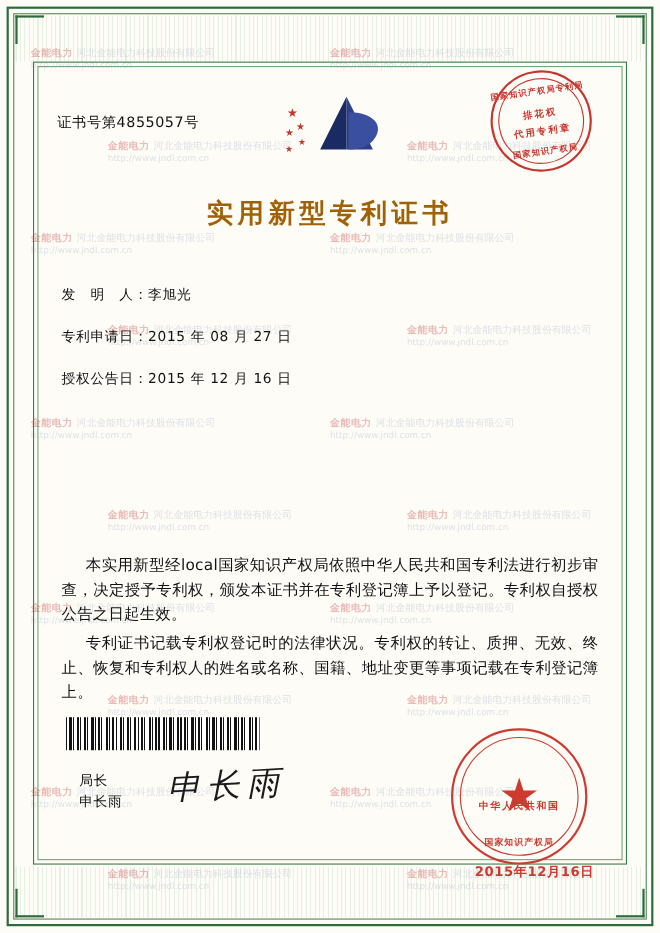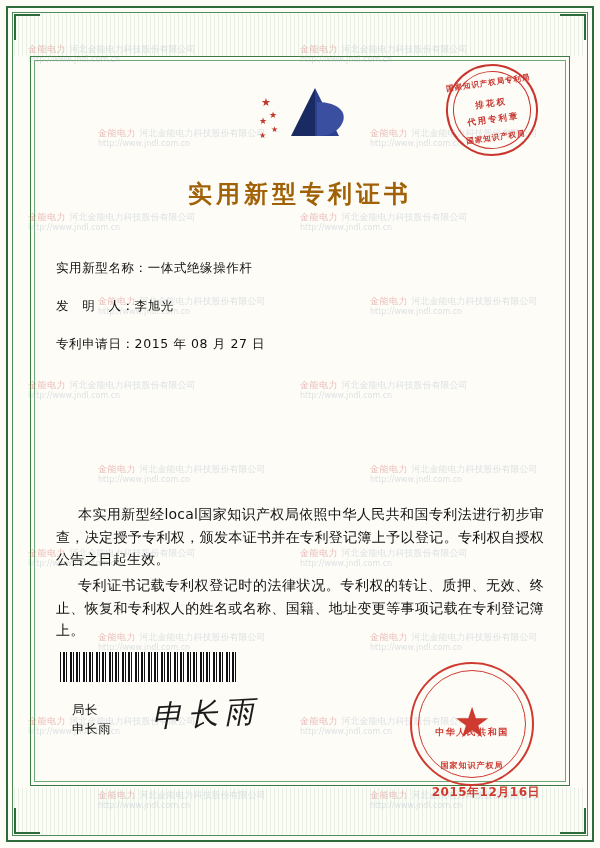--- a/index.html
+++ b/index.html
@@ -85,21 +85,21 @@
   .wm {
     position: absolute;
     white-space: nowrap;
     color: rgba(150, 165, 185, 0.30);
     font-size: 9px;
     line-height: 1.25;
     font-family: "DejaVu Sans", "Liberation Sans", sans-serif;
   }
   .wm .wm-red {
     color: rgba(196, 60, 60, 0.34);
-    font-weight: normal;
+    font-weight: bold;
     font-size: 9px;
     letter-spacing: 0.5px;
   }
   .wm .wm-line2 {
     display: block;
     color: rgba(150, 165, 185, 0.30);
     font-size: 8px;
   }
 
   
@@ -350,33 +350,34 @@
   </div>
 
   <div class="stamp-top">
     <div class="ring"></div>
     <div class="st-arc a1">国家知识产权局专利局</div>
     <div class="st-arc a2">排花权</div>
     <div class="st-arc a3">代用专利章</div>
     <div class="st-arc a4">国家知识产权局</div>
   </div>
 
+  <div class="cert-no">证书号第4855057号</div>
 
   <div class="title">实用新型专利证书</div>
 
   <div class="fields">
-    <div class="field">
-      <span class="flabel">实用新型名称：</span><span class="fvalue">一体式绝缘操作杆</span>
-    </div>
     <div class="field">
       <span class="flabel">发　明　人：</span><span class="fvalue">李旭光</span>
     </div>
     <div class="field">
       <span class="flabel">专利申请日：</span><span class="fvalue">2015 年 08 月 27 日</span>
     </div>
+    <div class="field">
+      <span class="flabel">授权公告日：</span><span class="fvalue">2015 年 12 月 16 日</span>
+    </div>
   </div>
 
   <div class="paras">
     <div class="para">本实用新型经local国家知识产权局依照中华人民共和国专利法进行初步审查，决定授予专利权，颁发本证书并在专利登记簿上予以登记。专利权自授权公告之日起生效。</div>
     <div class="para">专利证书记载专利权登记时的法律状况。专利权的转让、质押、无效、终止、恢复和专利权人的姓名或名称、国籍、地址变更等事项记载在专利登记簿上。</div>
   </div>
 
   <div class="barcode"></div>
 
   <div class="sig-label">

